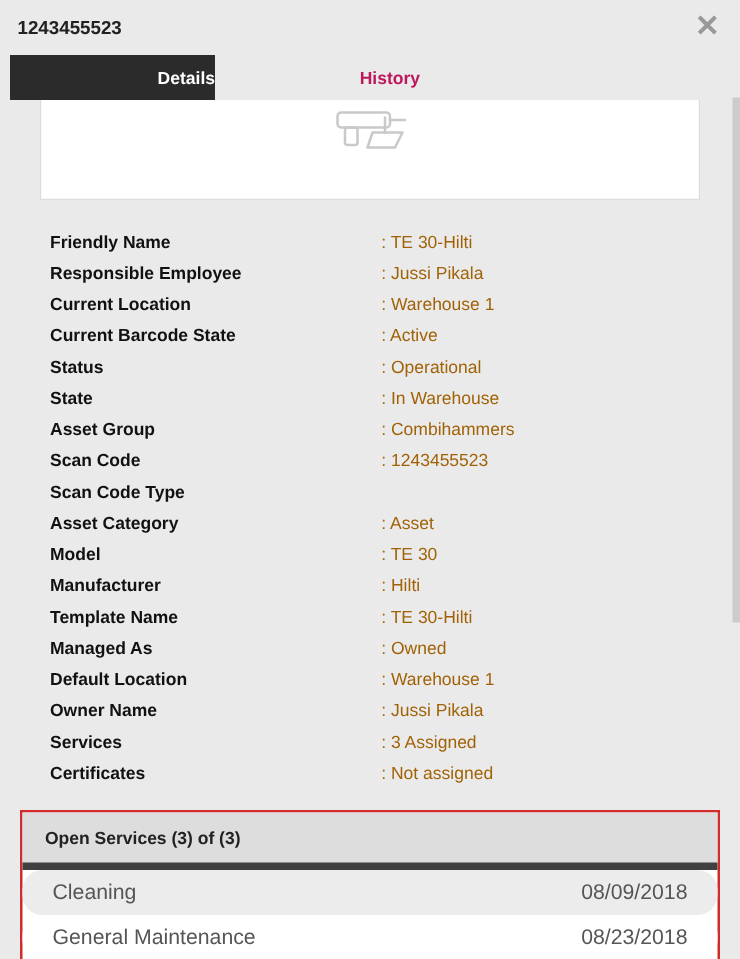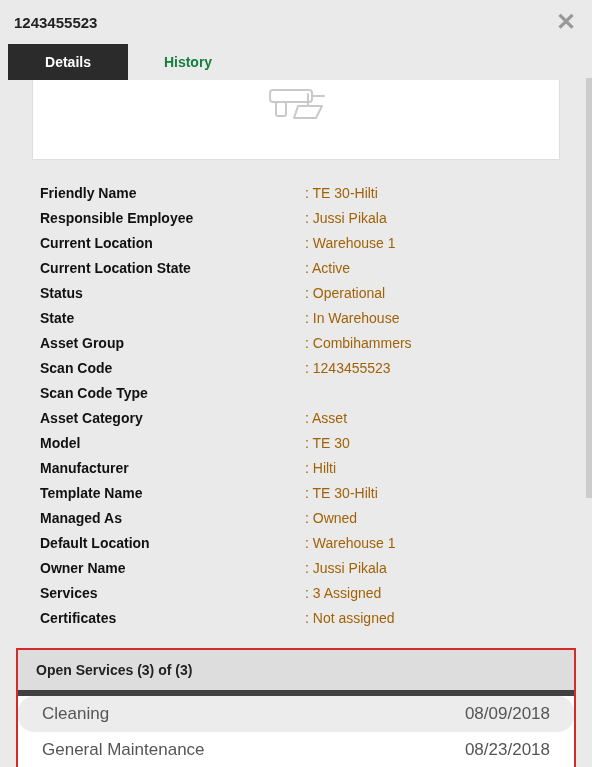--- a/index.html
+++ b/index.html
@@ -33,33 +33,33 @@
     line-height: 1;
     cursor: pointer;
     font-weight: bold;
   }
   .tabs {
     display: flex;
     padding: 0 8px;
   }
   .tab {
     padding: 10px 0;
-    width: 120px;
-    text-align: center;
+    width: 164px;
+    text-align: right;
     font-size: 14px;
     font-weight: bold;
     cursor: pointer;
   }
   .tab-active {
     background: #2b2b2b;
     color: #fff;
   }
   .tab-inactive {
     background: #eaeaea;
-    color: #15803d;
+    color: #be185d;
   }
   .content {
     padding: 0 10px;
     height: calc(767px - 40px - 40px);
     overflow-y: auto;
   }
   .image-card {
     border: 1px solid #ddd;
     background: #fff;
     margin: 0 22px 20px 22px;
@@ -166,21 +166,21 @@
         </div>
         <div class="detail-row">
           <div class="detail-label">Responsible Employee</div>
           <div class="detail-value">: Jussi Pikala</div>
         </div>
         <div class="detail-row">
           <div class="detail-label">Current Location</div>
           <div class="detail-value">: Warehouse 1</div>
         </div>
         <div class="detail-row">
-          <div class="detail-label">Current Location State</div>
+          <div class="detail-label">Current Barcode State</div>
           <div class="detail-value">: Active</div>
         </div>
         <div class="detail-row">
           <div class="detail-label">Status</div>
           <div class="detail-value">: Operational</div>
         </div>
         <div class="detail-row">
           <div class="detail-label">State</div>
           <div class="detail-value">: In Warehouse</div>
         </div>

